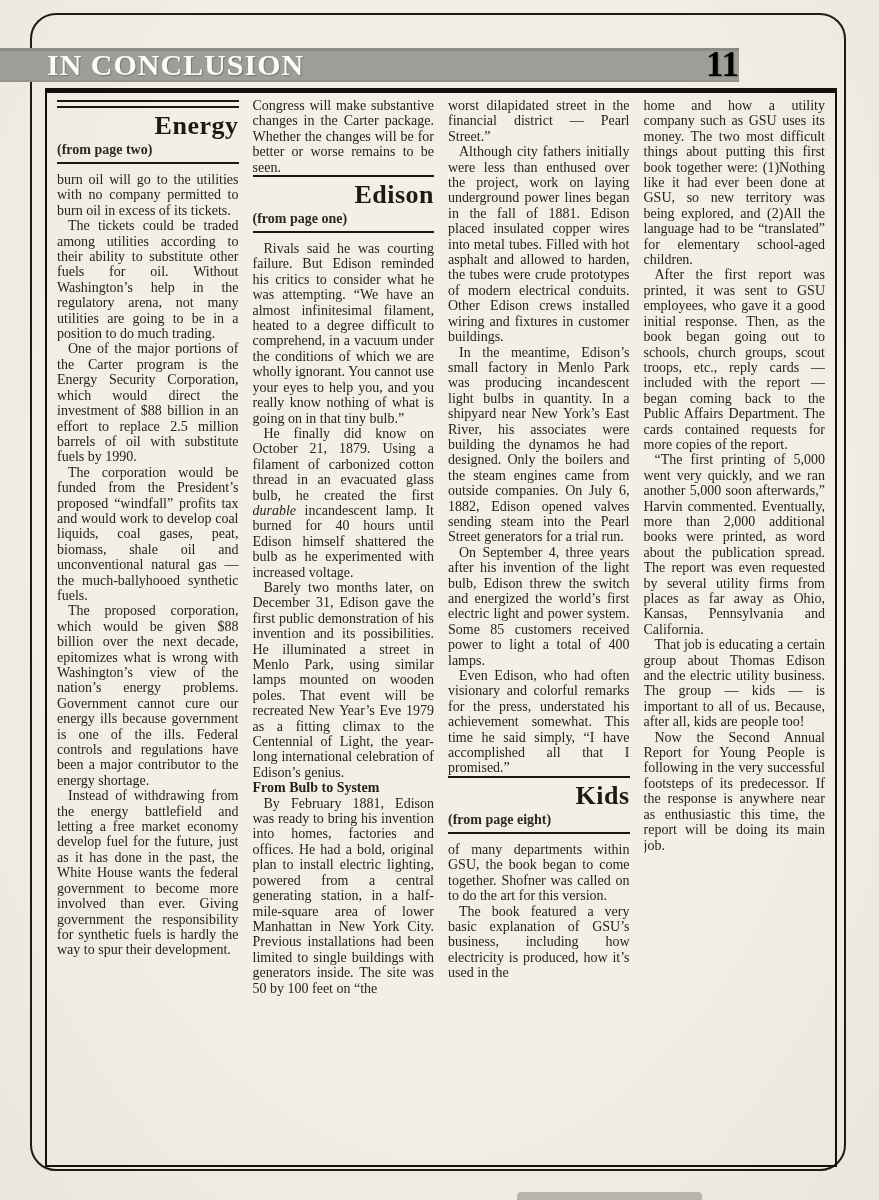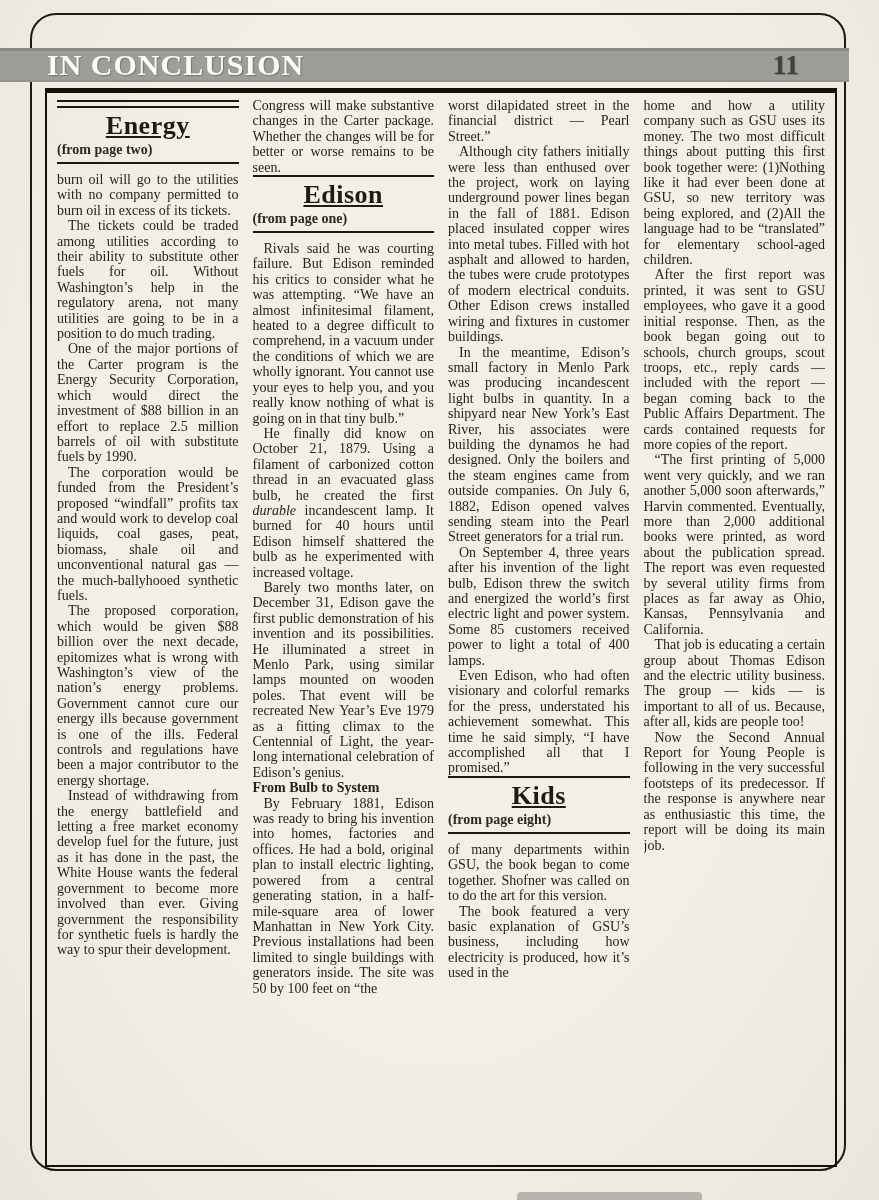--- a/index.html
+++ b/index.html
@@ -12,34 +12,34 @@
   .scan {
     position:absolute; inset:0;
     background: radial-gradient(ellipse at 50% 42%, #f3efe7 55%, #eae6dd 100%);
   }
   .page-frame {
     position:absolute; left:30px; top:13px; width:816px; height:1158px;
     border:2px solid #1e1b16; border-radius:26px;
     box-sizing:border-box;
   }
   .banner {
-    position:absolute; left:0; top:48px; width:849px; height:34px;
+    position:absolute; left:0; top:48px; width:739px; height:34px;
     background:#9e9e99;
     box-shadow: inset 0 3px 0 #8a8a85, inset 0 -2px 0 #93938e;
     display:flex; align-items:center;
   }
   .banner-title {
     color:#fcfbf8; font-weight:bold; font-size:30px; letter-spacing:1px;
     padding-left:47px; line-height:34px;
     text-shadow:1px 1px 1px rgba(40,40,40,.35);
     white-space:nowrap;
   }
   .banner-page {
-    margin-left:auto; padding-right:50px;
-    color:#404040; font-weight:bold; font-size:28px;
+    margin-left:auto; 
+    color:#000000; font-weight:bold; font-size:35px;
     text-shadow:1px 1px 1px rgba(40,40,40,.35);
   }
   .content-box {
     position:absolute; left:45px; top:88px; width:792px; height:1079px;
     box-sizing:border-box;
     border:2px solid #14110c; border-top-width:5px;
     display:flex; gap:14px; padding:5px 10px 0 10px;
   }
   .col { flex:1 1 0; min-width:0; overflow:hidden; }
   .col p {
@@ -48,22 +48,22 @@
   }
   .col p.indent { text-indent:11px; }
   .subhead {
     font-weight:bold; text-align:right; text-indent:0 !important;
   }
   .article-header { margin:2px 0 8px 0; }
   .article-header.mid { margin-top:0; }
   .rule-double { height:4px; border-top:2px solid #1b1813; border-bottom:2px solid #1b1813; }
   .rule-single { border-top:2px solid #1b1813; }
   .article-title {
-    font-size:26px; font-weight:bold; text-align:center;
-    margin:3px 0 1px 0; color:#1e1a14; letter-spacing:.5px;text-decoration:underline;
+    font-size:26px; font-weight:bold; text-align:right;
+    margin:3px 0 1px 0; color:#1e1a14; letter-spacing:.5px;
   }
   .from-note {
     text-align:left; font-size:14px; color:#2c2821; margin-bottom:4px;font-weight:bold;
   }
   .rule-under { border-top:2px solid #1b1813; }
   .bottom-artifact {
     position:absolute; left:517px; top:1192px; width:185px; height:8px;
     background:#b8b5af; border-radius:4px 4px 0 0;
   }
 </style>

